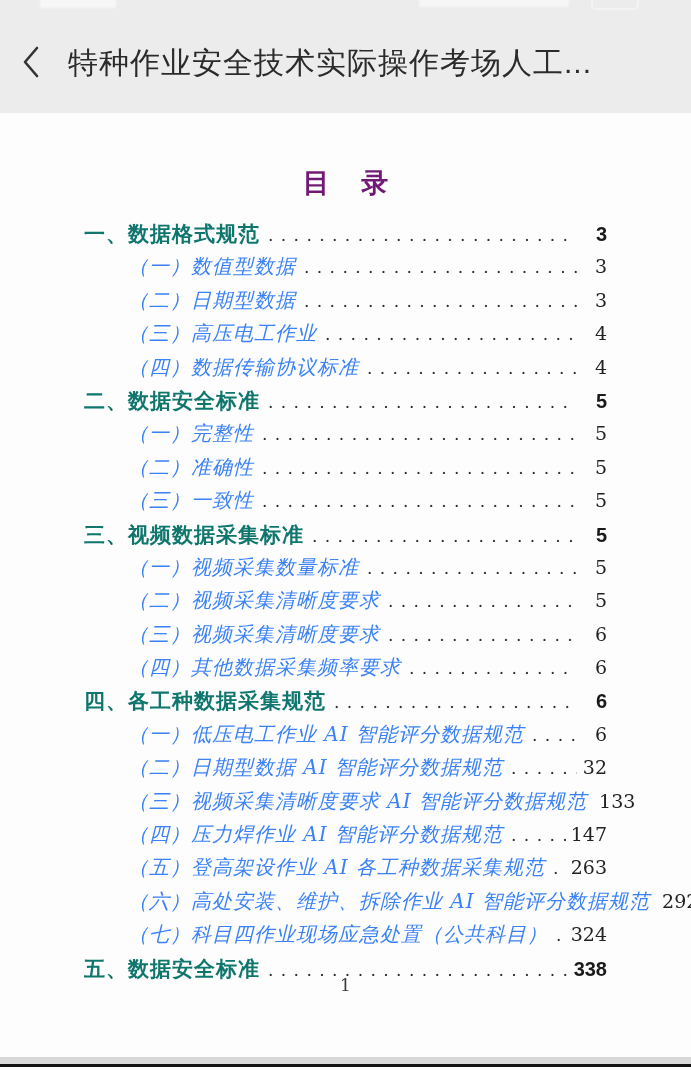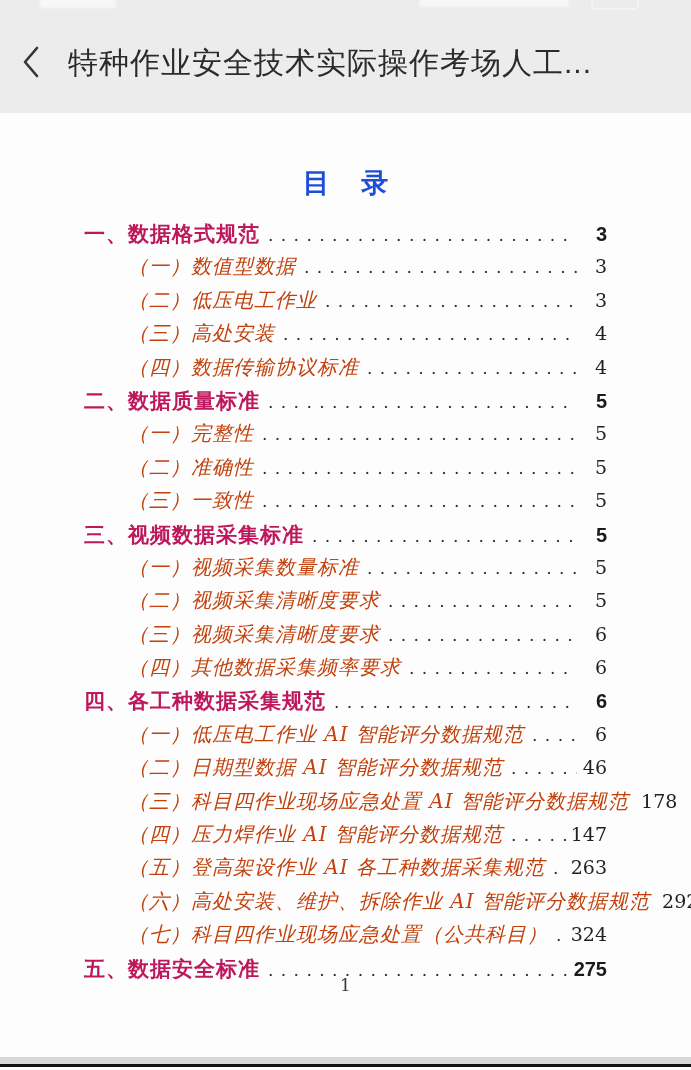--- a/index.html
+++ b/index.html
@@ -35,36 +35,36 @@
     font-size:30px;font-weight:500;color:#2b2b2b;letter-spacing:1px;
     white-space:nowrap;overflow:hidden;margin-left:14px;max-width:600px;
   }
   
   .page{
     position:absolute;top:113px;left:0;width:691px;height:944px;
     background:#fdfdfd;
   }
   .toc-title{
     margin-top:52px;text-align:center;
-    font-size:27px;font-weight:bold;color:#1d4ed8;letter-spacing:12px;
+    font-size:27px;font-weight:bold;color:#701a75;letter-spacing:12px;
     text-indent:12px;
   }
   .toc{margin:16px 84px 0 84px;}
   .row{
     display:flex;align-items:baseline;height:33.4px;line-height:33.4px;
   }
   .row .lbl{white-space:nowrap;}
   .row.lvl1 .lbl{
     font-family:"Liberation Sans",sans-serif;font-weight:bold;
-    font-size:21px;color:#be185d;letter-spacing:1px;
+    font-size:21px;color:#0f766e;letter-spacing:1px;
   }
   .row.lvl2{padding-left:44px;}
   .row.lvl2 .lbl{
     font-family:"DejaVu Serif",serif;font-style:italic;
-    font-size:20px;color:#c2410c;letter-spacing:1px;
+    font-size:20px;color:#3b82f6;letter-spacing:1px;
   }
   .dots{
     flex:1;overflow:hidden;white-space:nowrap;
     margin:0 4px 0 8px;min-width:0;
   }
   .dots::after{
     content:". . . . . . . . . . . . . . . . . . . . . . . . . . . . . . . . . . . . . . . . . . . . . . . . . . . . . . . . . . . .";
     font-family:"DejaVu Serif",serif;font-size:17px;color:#2a2a2a;letter-spacing:1px;
   }
   .pg{min-width:26px;text-align:right;white-space:nowrap;}
@@ -111,36 +111,36 @@
         <span class="lbl">一、数据格式规范</span>
         <span class="dots"></span>
         <span class="pg">3</span>
       </div>
       <div class="row lvl2">
         <span class="lbl">（一）数值型数据</span>
         <span class="dots"></span>
         <span class="pg">3</span>
       </div>
       <div class="row lvl2">
-        <span class="lbl">（二）低压电工作业</span>
+        <span class="lbl">（二）日期型数据</span>
         <span class="dots"></span>
         <span class="pg">3</span>
       </div>
       <div class="row lvl2">
-        <span class="lbl">（三）高处安装</span>
+        <span class="lbl">（三）高压电工作业</span>
         <span class="dots"></span>
         <span class="pg">4</span>
       </div>
       <div class="row lvl2">
         <span class="lbl">（四）数据传输协议标准</span>
         <span class="dots"></span>
         <span class="pg">4</span>
       </div>
       <div class="row lvl1">
-        <span class="lbl">二、数据质量标准</span>
+        <span class="lbl">二、数据安全标准</span>
         <span class="dots"></span>
         <span class="pg">5</span>
       </div>
       <div class="row lvl2">
         <span class="lbl">（一）完整性</span>
         <span class="dots"></span>
         <span class="pg">5</span>
       </div>
       <div class="row lvl2">
         <span class="lbl">（二）准确性</span>
@@ -183,26 +183,26 @@
         <span class="pg">6</span>
       </div>
       <div class="row lvl2">
         <span class="lbl">（一）低压电工作业 AI 智能评分数据规范</span>
         <span class="dots"></span>
         <span class="pg">6</span>
       </div>
       <div class="row lvl2">
         <span class="lbl">（二）日期型数据 AI 智能评分数据规范</span>
         <span class="dots"></span>
-        <span class="pg">46</span>
-      </div>
-      <div class="row lvl2">
-        <span class="lbl">（三）科目四作业现场应急处置 AI 智能评分数据规范</span>
-        <span class="dots"></span>
-        <span class="pg">178</span>
+        <span class="pg">32</span>
+      </div>
+      <div class="row lvl2">
+        <span class="lbl">（三）视频采集清晰度要求 AI 智能评分数据规范</span>
+        <span class="dots"></span>
+        <span class="pg">133</span>
       </div>
       <div class="row lvl2">
         <span class="lbl">（四）压力焊作业 AI 智能评分数据规范</span>
         <span class="dots"></span>
         <span class="pg">147</span>
       </div>
       <div class="row lvl2">
         <span class="lbl">（五）登高架设作业 AI 各工种数据采集规范</span>
         <span class="dots"></span>
         <span class="pg">263</span>
@@ -213,21 +213,21 @@
         <span class="pg">292</span>
       </div>
       <div class="row lvl2">
         <span class="lbl">（七）科目四作业现场应急处置（公共科目）</span>
         <span class="dots"></span>
         <span class="pg">324</span>
       </div>
       <div class="row lvl1">
         <span class="lbl">五、数据安全标准</span>
         <span class="dots"></span>
-        <span class="pg">275</span>
+        <span class="pg">338</span>
       </div>
     </div>
   <div class="page-footer">1</div>
 </div>
 
 <div class="bottom-strip"></div>
 <div class="bottom-bar"></div>
 <div class="bottom-edge"></div>
 
 </body></html>

